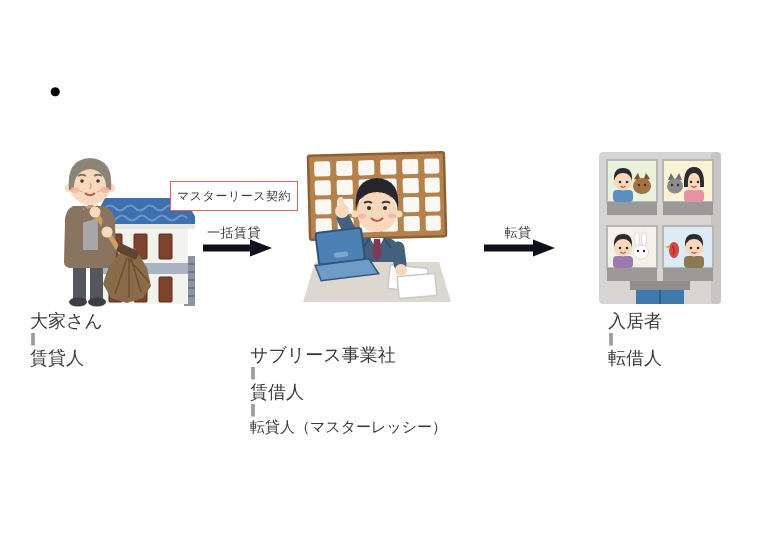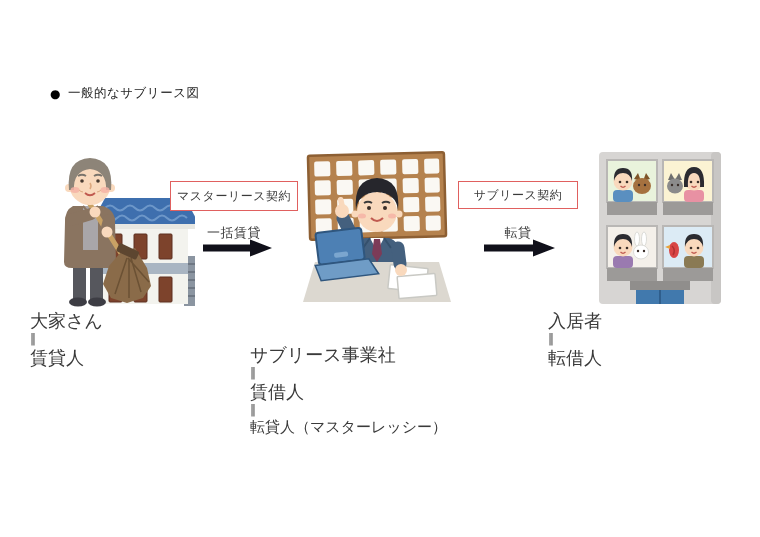--- a/index.html
+++ b/index.html
@@ -26,34 +26,33 @@
   .flow-label-2 { left: 458px; top: 216px; width: 120px; }
   .flow-arrow polygon { fill: var(--arrow, #10101a); }
   .arrow-1 { left: 203px; top: 239px; }
   .arrow-2 { left: 484px; top: 239px; }
   .entity-labels { text-align: left; color: var(--text, #3a3a3a); }
   .entity-labels .entity-name { font-size: 18px; line-height: 23px; }
   .entity-labels .entity-eq   { font-size: 12px; line-height: 14px; color: #4a4a4a; }
   .entity-labels .entity-sub  { font-size: 15px; line-height: 21px; }
   .labels-owner   { left: 30px;  top: 309px; width: 160px; }
   .labels-company { left: 250px; top: 309px; width: 250px; margin-top: 34px; }
-  .labels-tenants { left: 548px; top: 309px; width: 150px; }
+  .labels-tenants { left: 608px; top: 309px; width: 150px; }
   .illu { display: block; }
   .illu-owner   { left: 45px;  top: 146px; }
   .illu-company { left: 303px; top: 150px; }
   .illu-tenants { left: 596px; top: 150px; }
 </style>
 </head>
 <body>
 
 <div class="canvas">
 
   <div class="abs diagram-title">
     <span class="bullet">●</span>
-    <span>一般的なサブリース図</span>
   </div>
 
   <svg class="abs illu illu-owner" width="150" height="163" viewBox="0 0 150 163">
     <g>
       <rect x="139" y="110" width="13" height="50" fill="#8b95a1"></rect>
       <path d="M139 118h13M139 126h13M139 134h13M139 142h13M139 150h13" stroke="#6e7783" stroke-width="2"></path>
       <rect x="57" y="82" width="86" height="76" fill="#f3f3ee"></rect>
       <rect x="57" y="117" width="86" height="11" fill="#a9b5c2"></rect>
       <g fill="#7d432c" stroke="#5e3120" stroke-width="1">
         <rect x="64" y="88" width="13" height="25" rx="1"></rect>
@@ -163,21 +162,20 @@
       <rect x="32" y="102" width="14" height="5" rx="2" fill="#7ba6cf"></rect>
     </g>
     <g>
       <rect x="86" y="116" width="38" height="24" rx="1" fill="#ffffff" stroke="#c9c9c4" stroke-width="1.5" transform="rotate(6 100 128)"></rect>
       <rect x="95" y="125" width="38" height="22" rx="1" fill="#ffffff" stroke="#c9c9c4" stroke-width="1.5" transform="rotate(-5 114 136)"></rect>
     </g>
     <line x1="95" y1="98" x2="97" y2="114" stroke="#44607e" stroke-width="13" stroke-linecap="round"></line>
     <circle cx="98" cy="120" r="6" fill="#f9d9bd"></circle>
   </svg>
 
-  <div class="abs contract-box box-2">サブリース契約</div>
   <div class="abs flow-label flow-label-2">転貸</div>
   <svg class="abs flow-arrow arrow-2" width="72" height="18" viewBox="0 0 72 18">
     <polygon points="0,5.5 49,5.5 49,0.5 71,9 49,17.5 49,12.5 0,12.5"></polygon>
   </svg>
 
   <svg class="abs illu illu-tenants" width="128" height="160" viewBox="0 0 128 160">
     <rect x="3" y="2" width="122" height="152" rx="4" fill="#d7d5d3"></rect>
     <rect x="115" y="2" width="10" height="152" rx="4" fill="#c8c6c4"></rect>
     <g>
       <rect x="11" y="10" width="50" height="42" fill="#e9f3dc" stroke="#b9b7b5" stroke-width="2"></rect>

